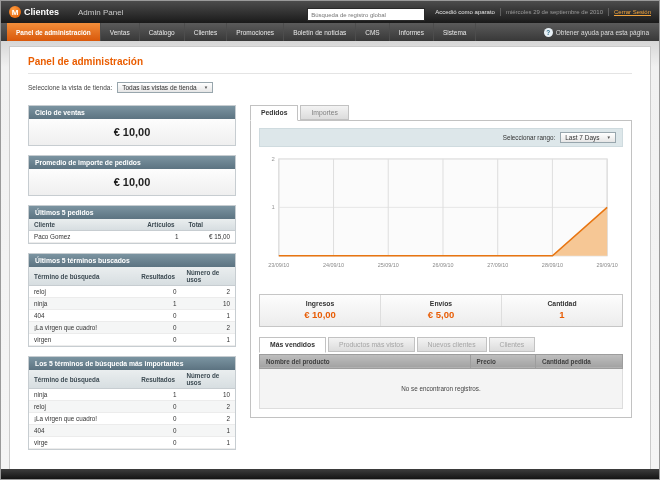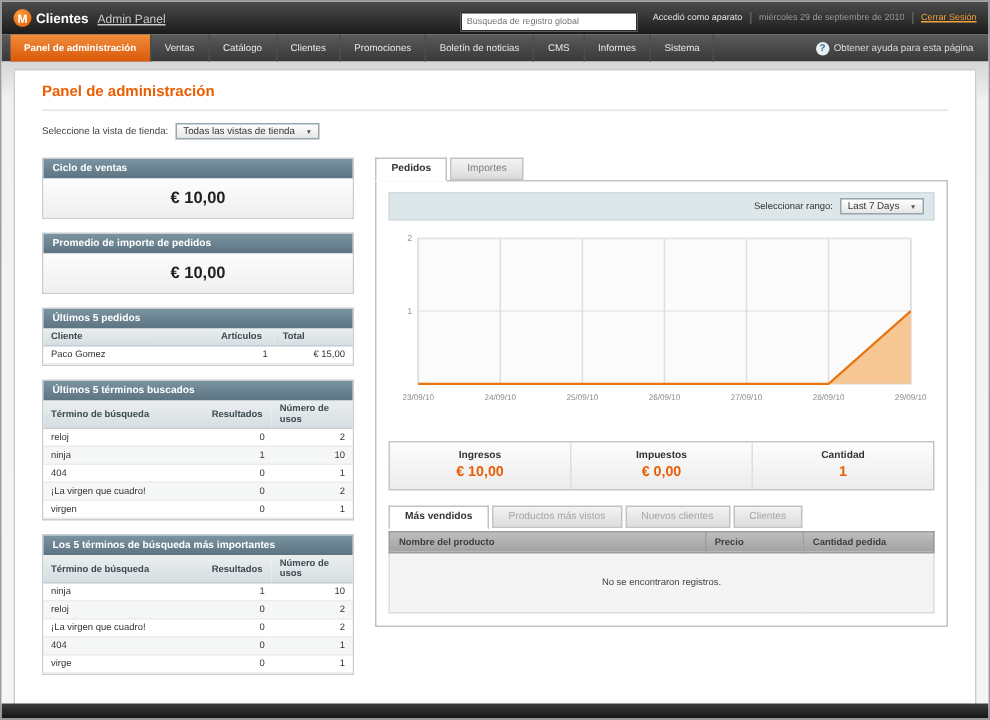--- a/index.html
+++ b/index.html
@@ -4,21 +4,21 @@
 <style>
   *{box-sizing:border-box;margin:0;padding:0;}
   html,body{width:660px;height:480px;}
   body{font-family:"Liberation Sans",sans-serif;background:#e6e6e6;position:relative;overflow:hidden;border:1px solid #9a9a9a;}
 
   
   .topbar{height:22px;background:linear-gradient(#4c4c4c,#1a1a1a);display:flex;align-items:center;padding:0 8px;color:#fff;}
   .logo{display:flex;align-items:center;gap:3px;cursor:pointer;}
   .logo-badge{width:12px;height:12px;border-radius:50%;background:radial-gradient(circle at 35% 30%,#ff9c40,#e05a00);color:#fff;font-size:8px;font-weight:bold;display:flex;align-items:center;justify-content:center;}
   .logo-text{font-size:9px;font-weight:bold;color:#fff;}
-  .logo-sub{font-size:8px;color:#c9c9c9;margin-left:3px;text-decoration:underline;}
+  .logo-sub{font-size:8px;color:#c9c9c9;margin-left:16px;}
   .search-wrap{margin-left:auto;margin-right:10px;}
   .search-input{width:118px;height:13px;font-size:6px;border:1px solid #2a2a2a;padding:0 3px;background:#fff;color:#555;font-family:"Liberation Sans",sans-serif;}
   .session{display:flex;align-items:center;gap:5px;font-size:6px;white-space:nowrap;}
   .sess-user{color:#e3e3e3;}
   .sess-date{color:#9a9a9a;}
   .sep{width:1px;height:8px;background:#5f5f5f;display:inline-block;}
   .logout{color:#f3a43b;text-decoration:underline;cursor:pointer;}
 
   
   .nav{height:18px;background:linear-gradient(#5b5b5b,#383838);display:flex;align-items:stretch;font-size:6.5px;color:#e8e8e8;padding:0 6px;}
@@ -276,22 +276,22 @@
                 <polyline points="18,104 73.33333333333334,104 128.66666666666669,104 184,104 239.33333333333334,104 294.6666666666667,104 350,55" fill="none" stroke="#e87511" stroke-width="1.5"></polyline>
               </svg>
           </div>
 
           <div class="stats">
             <div class="stat">
               <div class="stat-label">Ingresos</div>
               <div class="stat-value">€ 10,00</div>
             </div>
             <div class="stat">
-              <div class="stat-label">Impuestos</div>
-              <div class="stat-value">€ 0,00</div>
+              <div class="stat-label">Envíos</div>
+              <div class="stat-value">€ 5,00</div>
             </div>
             <div class="stat">
               <div class="stat-label">Cantidad</div>
               <div class="stat-value">1</div>
             </div>
           </div>
 
           <div class="tabs btabs">
             <div class="tab active">Más vendidos</div>
             <div class="tab muted">Productos más vistos</div>

